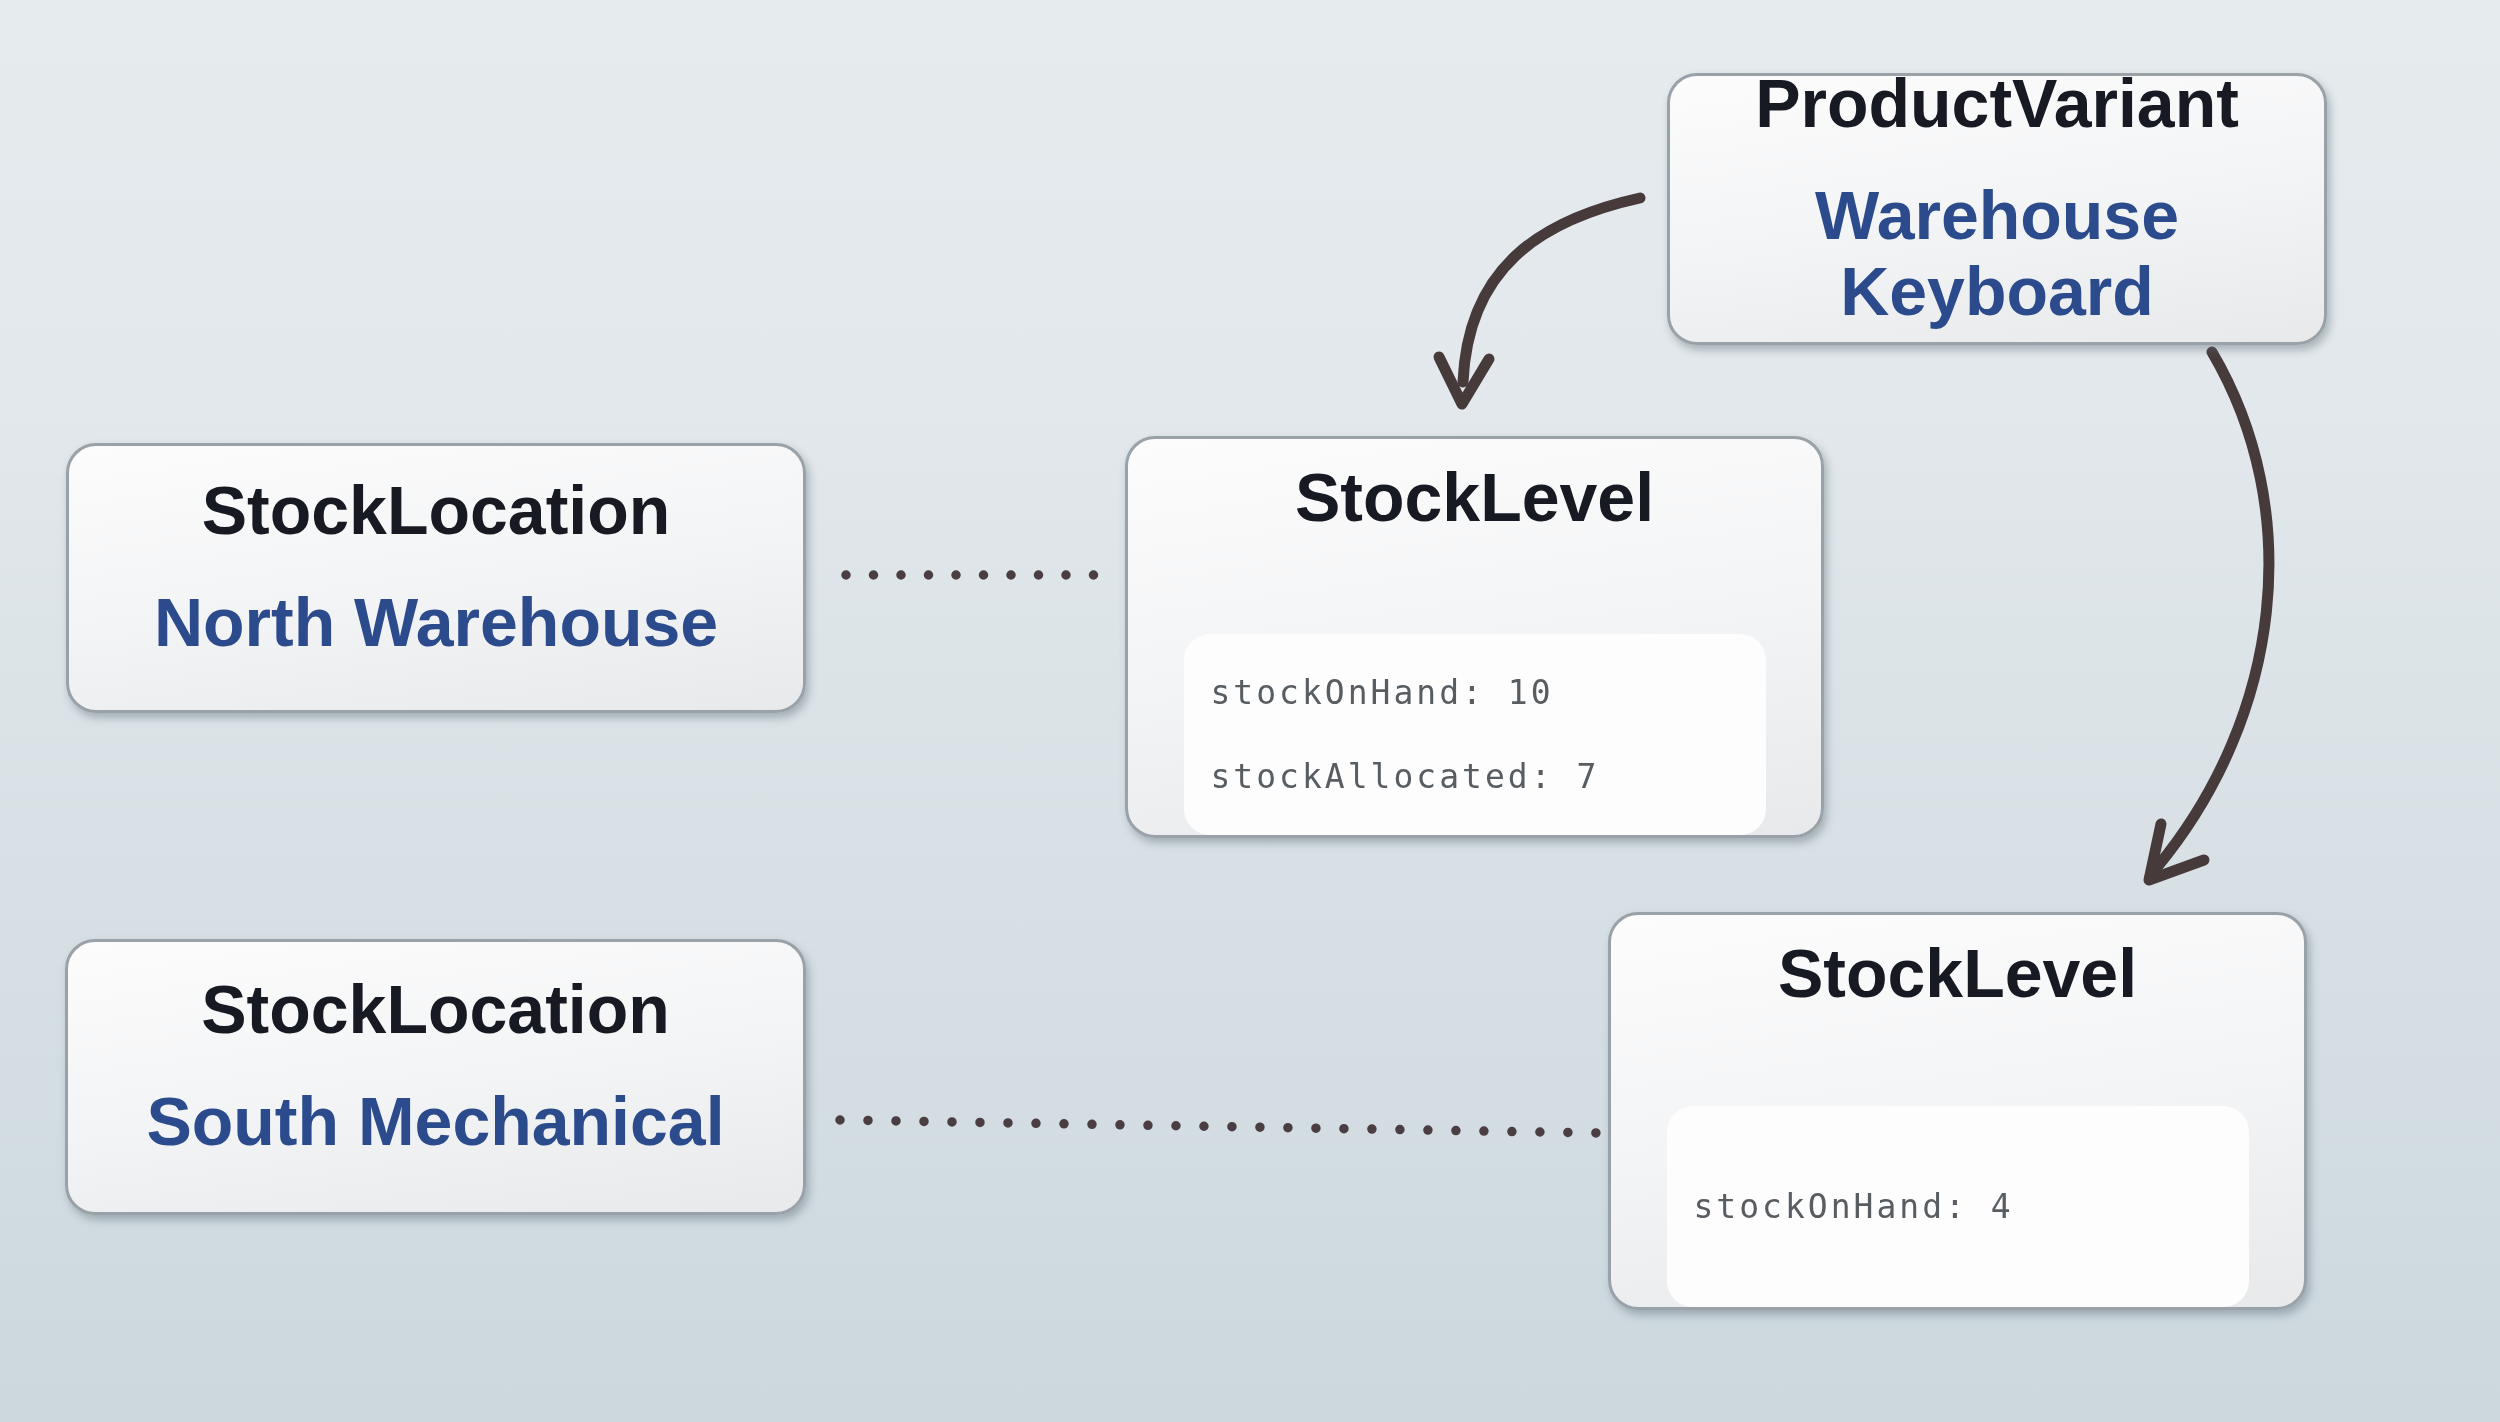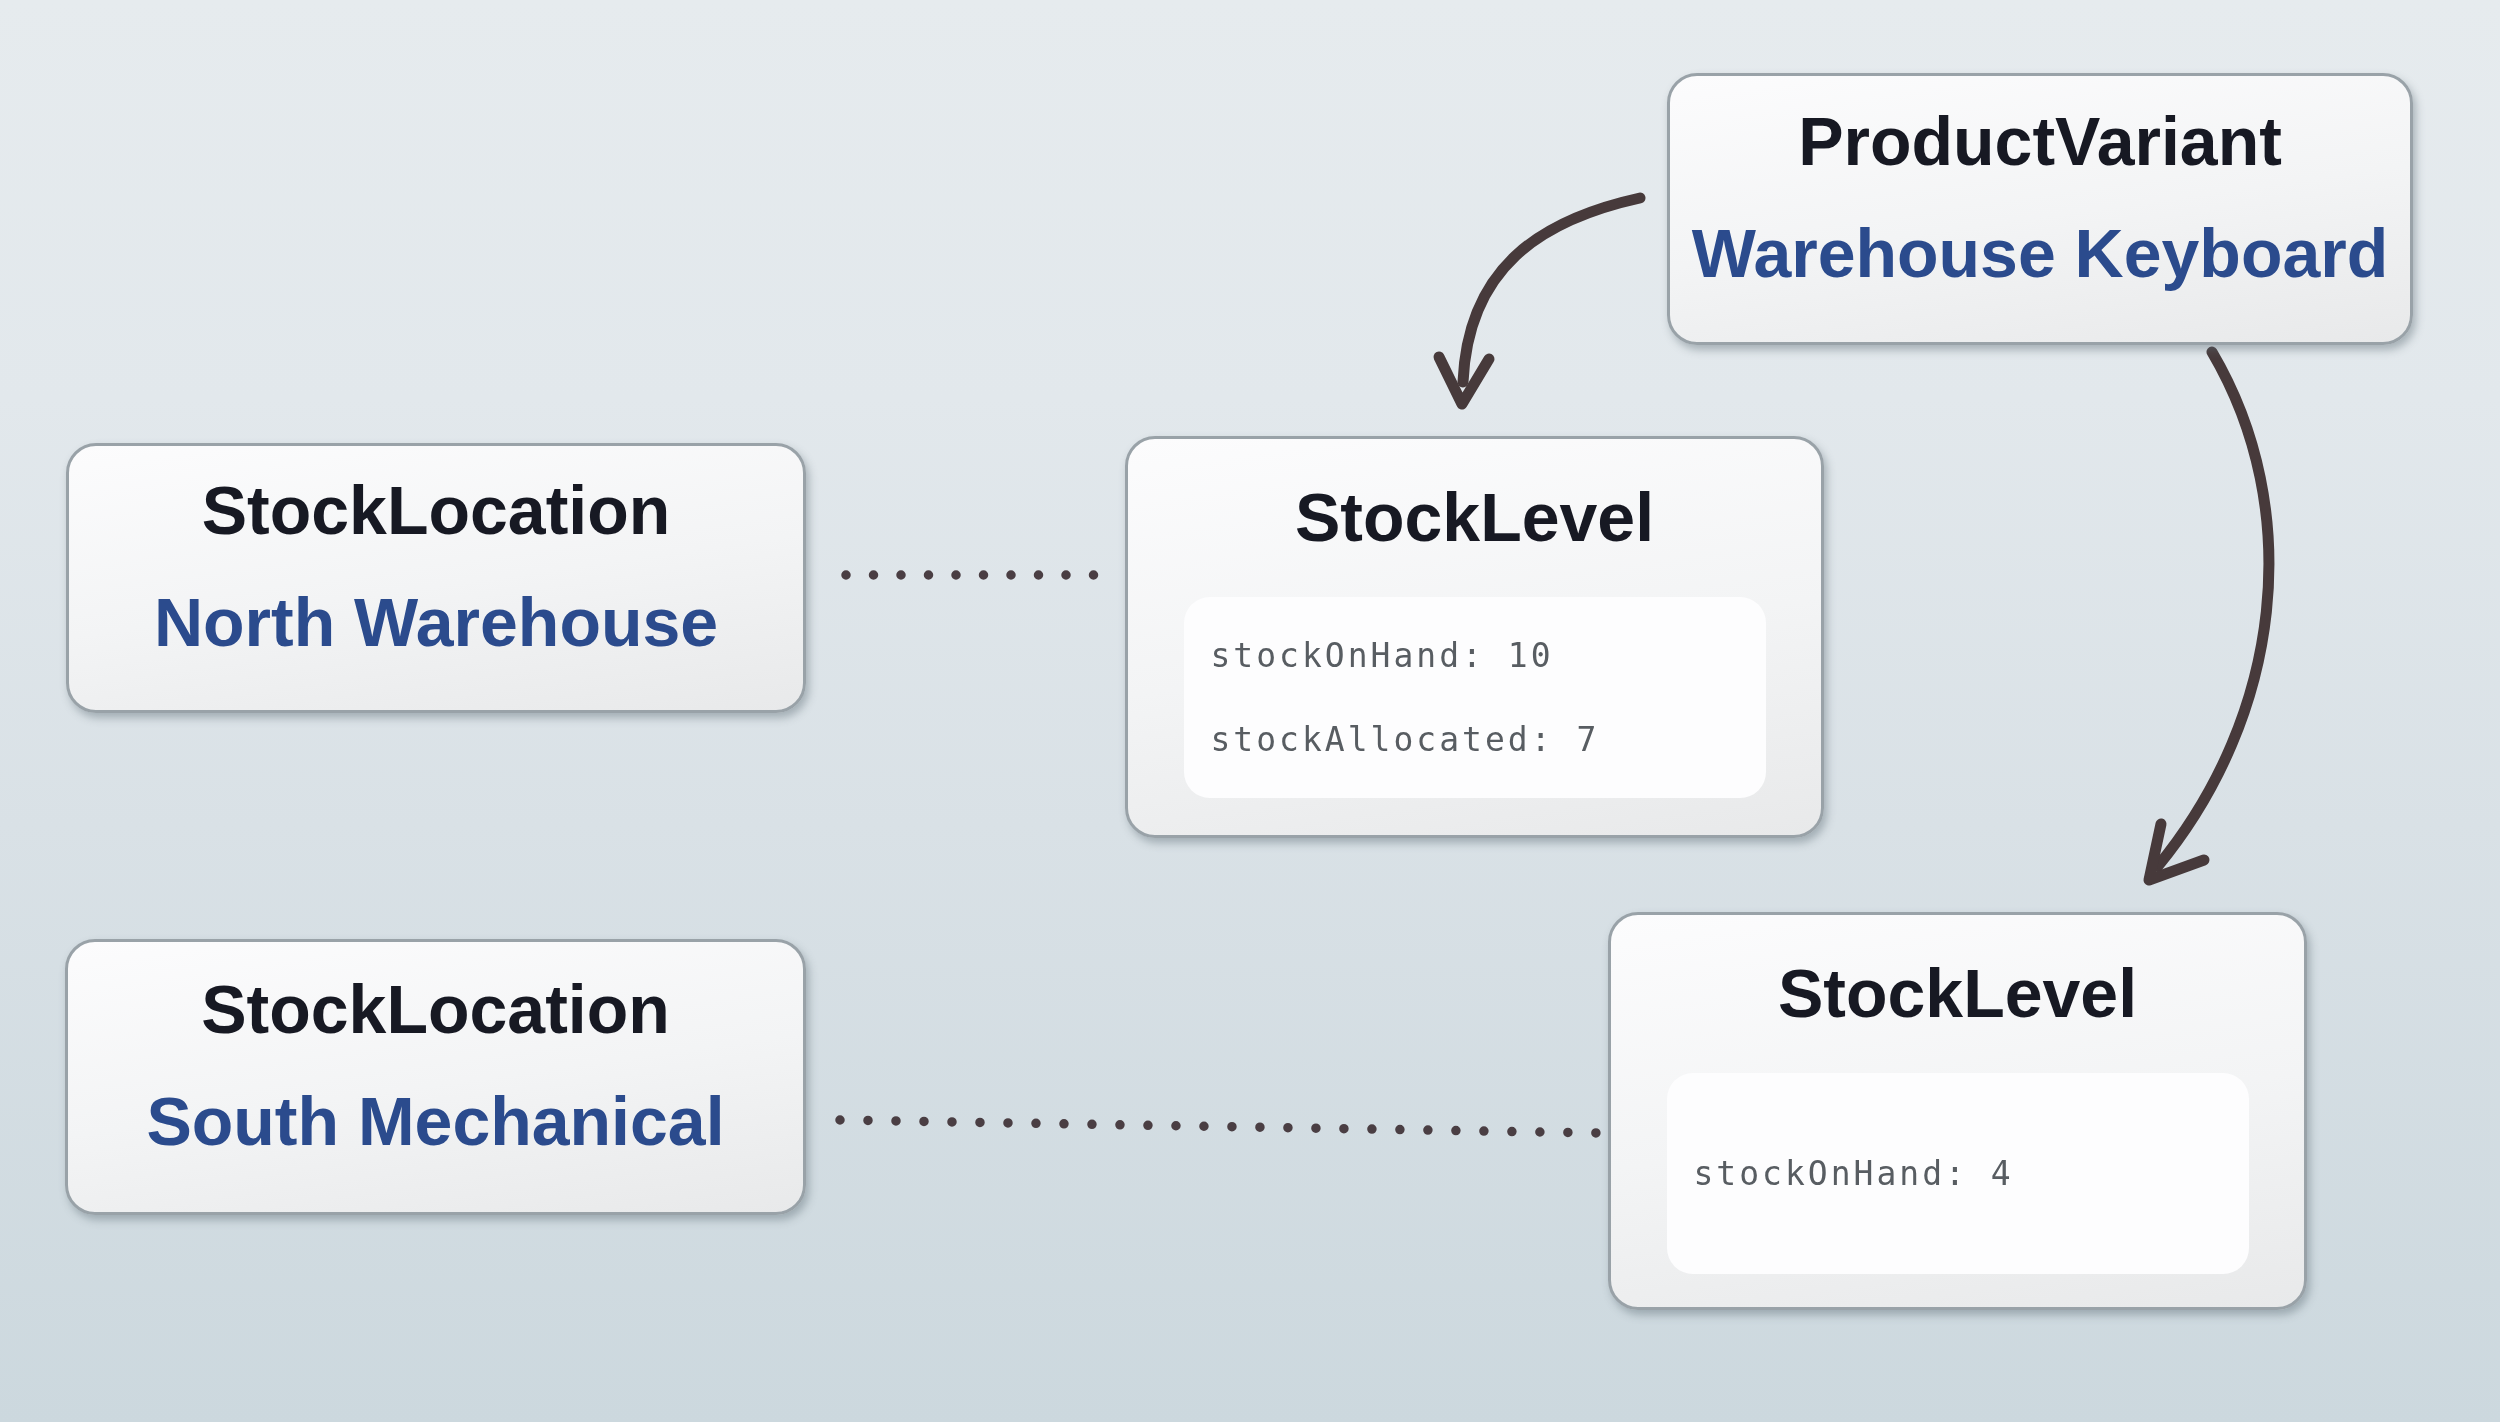--- a/index.html
+++ b/index.html
@@ -55,26 +55,26 @@
     font-size: 68px;
     line-height: 76px;
     color: #171923;
   }
   .instance-name {
     font-size: 68px;
     line-height: 76px;
     color: #2b4b8d;
     margin-top: 36px;
   }
-  .pv         { left: 1667px; top: 73px;  width: 746px; height: 272px; padding-bottom: 24px; }
+  .pv         { left: 1667px; top: 73px;  width: 660px; height: 272px; padding-bottom: 24px; }
   .loc-north  { left: 66px;   top: 443px; width: 740px; height: 270px; padding-bottom: 24px; }
   .loc-south  { left: 65px;   top: 939px; width: 741px; height: 276px; padding-bottom: 24px; }
   .level {
-    justify-content: flex-start;
-    padding-top: 40px;
+    justify-content: space-between;
+    padding-top: 20px;
     padding-bottom: 0;
   }
   .lvl-north  { left: 1125px; top: 436px; width: 699px; height: 402px; }
   .lvl-south  { left: 1608px; top: 912px; width: 699px; height: 398px; }
   .code-panel {
     margin-top: 42px;
     width: 582px;
     height: 201px;
     box-sizing: border-box;
     background: #fdfdfe;

